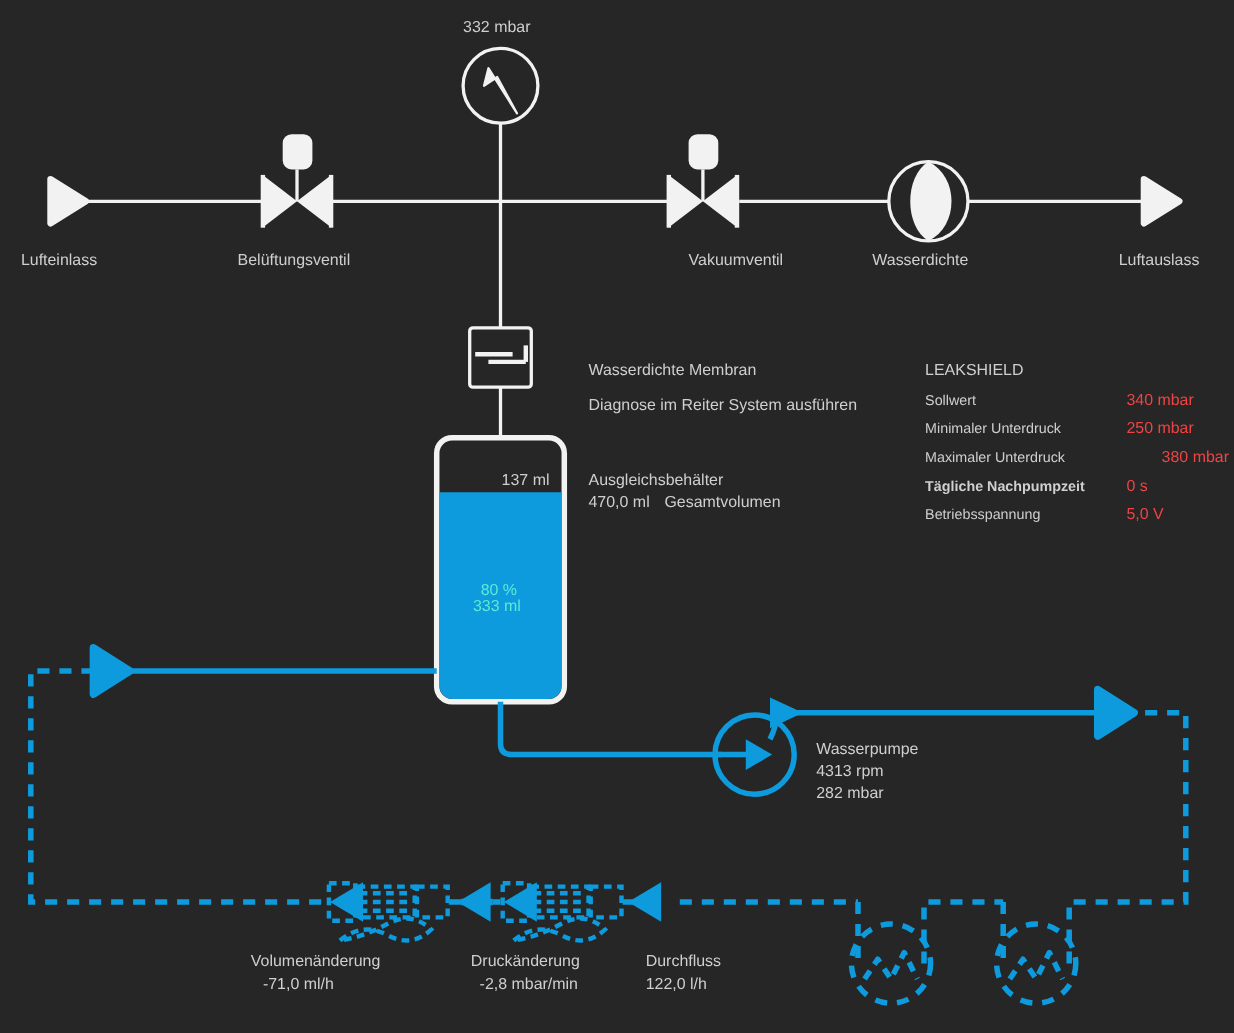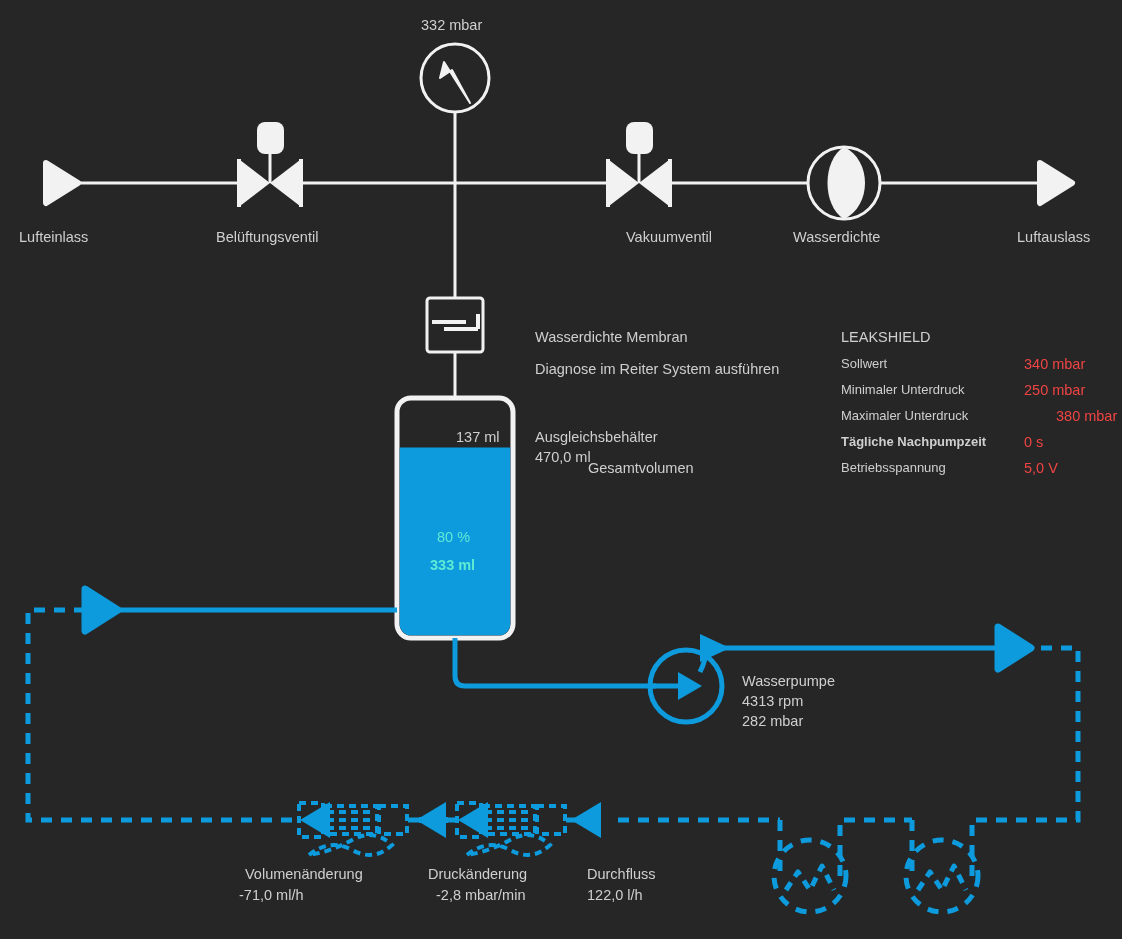--- a/index.html
+++ b/index.html
@@ -195,25 +195,25 @@
   <div class="txt" style="left:216px;top:230px;">Belüftungsventil</div>
   <div class="txt" style="left:626px;top:230px;">Vakuumventil</div>
   <div class="txt" style="left:793px;top:230px;">Wasserdichte</div>
   <div class="txt" style="left:1017px;top:230px;">Luftauslass</div>
 
   <div class="txt" style="left:535px;top:330px;">Wasserdichte Membran</div>
   <div class="txt" style="left:535px;top:362px;">Diagnose im Reiter System ausführen</div>
 
   <div class="txt" style="left:456px;top:430px;">137 ml</div>
   <div class="txt onblue" style="left:437px;top:530px;">80 %</div>
-  <div class="txt onblue" style="left:430px;top:558px;font-weight:bold;">333 ml</div>
+  <div class="txt onblue" style="left:430px;top:544px;">333 ml</div>
 
   <div class="txt" style="left:535px;top:430px;">Ausgleichsbehälter</div>
   <div class="txt" style="left:535px;top:450px;">470,0 ml</div>
-  <div class="txt" style="left:588px;top:450px;margin-top:11px;">Gesamtvolumen</div>
+  <div class="txt" style="left:604px;top:450px;">Gesamtvolumen</div>
 
   <div class="txt" style="left:742px;top:674px;">Wasserpumpe</div>
   <div class="txt" style="left:742px;top:694px;">4313 rpm</div>
   <div class="txt" style="left:742px;top:714px;">282 mbar</div>
 
   <div class="txt" style="left:841px;top:330px;">LEAKSHIELD</div>
 
   <div class="ls-label" style="left:841px;top:356px;">Sollwert</div>
   <div class="ls-val" style="left:1024px;top:356px;">340 mbar</div>
 
@@ -222,21 +222,21 @@
 
   <div class="ls-label" style="left:841px;top:408px;">Maximaler Unterdruck</div>
   <div class="ls-val" style="left:1024px;top:408px;margin-left:32px;">380 mbar</div>
 
   <div class="ls-label" style="left:841px;top:434px;font-weight:bold;">Tägliche Nachpumpzeit</div>
   <div class="ls-val" style="left:1024px;top:434px;">0 s</div>
 
   <div class="ls-label" style="left:841px;top:460px;">Betriebsspannung</div>
   <div class="ls-val" style="left:1024px;top:460px;">5,0 V</div>
 
-  <div class="txt" style="left:245px;top:867px;">Volumenänderung</div>
+  <div class="txt" style="left:228px;top:867px;">Volumenänderung</div>
   <div class="txt" style="left:239px;top:888px;">-71,0 ml/h</div>
 
   <div class="txt" style="left:428px;top:867px;">Druckänderung</div>
   <div class="txt" style="left:436px;top:888px;">-2,8 mbar/min</div>
 
   <div class="txt" style="left:587px;top:867px;">Durchfluss</div>
   <div class="txt" style="left:587px;top:888px;">122,0 l/h</div>
 
 </div>
 

